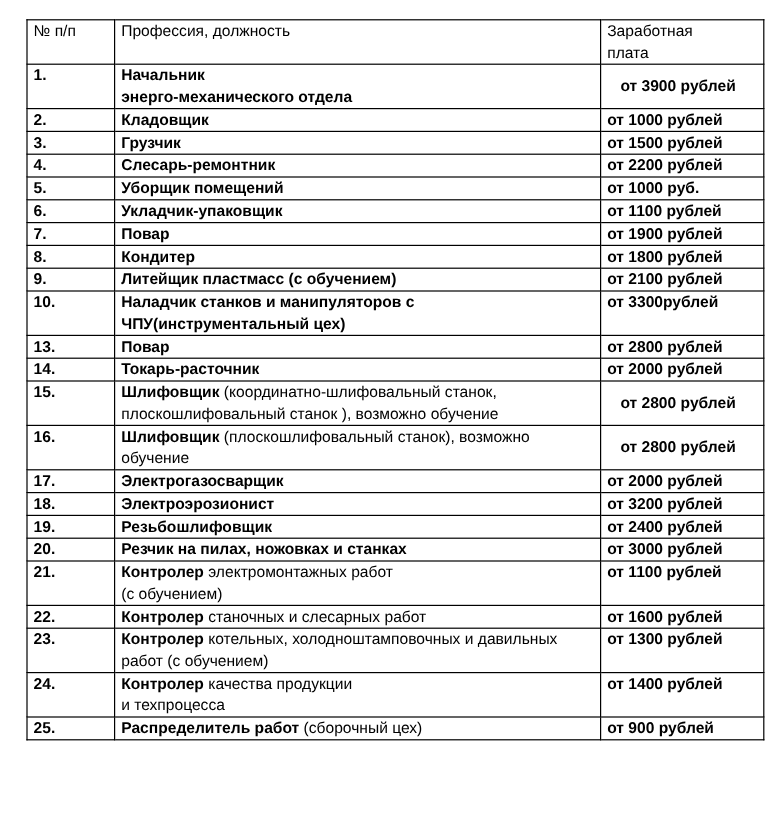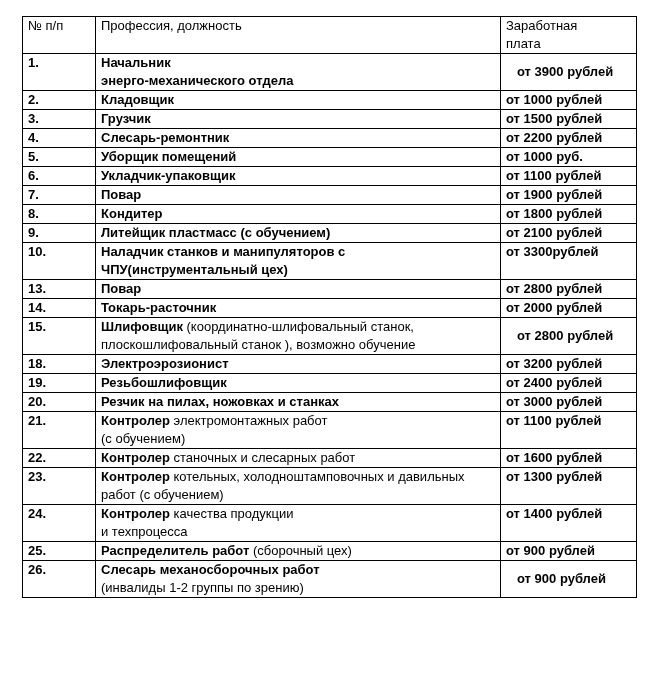--- a/index.html
+++ b/index.html
@@ -95,20 +95,31 @@
         <td class="num">14.</td>
         <td class="prof"><span class="b">Токарь-расточник</span><span class="n"></span></td>
         <td class="sal">от 2000  рублей</td>
       </tr>
     <tr class="h2">
         <td class="num">15.</td>
         <td class="prof"><span class="b">Шлифовщик</span><span class="n"> (координатно-шлифовальный станок,
 плоскошлифовальный станок ), возможно обучение</span></td>
         <td class="sal mid">от 2800  рублей</td>
       </tr>
+    <tr class="h2">
+        <td class="num">16.</td>
+        <td class="prof"><span class="b">Шлифовщик</span><span class="n"> (плоскошлифовальный станок), возможно
+обучение</span></td>
+        <td class="sal mid">от 2800  рублей</td>
+      </tr>
+    <tr class="h1">
+        <td class="num">17.</td>
+        <td class="prof"><span class="b">Электрогазосварщик</span><span class="n"></span></td>
+        <td class="sal">от 2000  рублей</td>
+      </tr>
     <tr class="h1">
         <td class="num">18.</td>
         <td class="prof"><span class="b">Электроэрозионист</span><span class="n"></span></td>
         <td class="sal">от 3200  рублей</td>
       </tr>
     <tr class="h1">
         <td class="num">19.</td>
         <td class="prof"><span class="b">Резьбошлифовщик</span><span class="n"></span></td>
         <td class="sal">от 2400  рублей</td>
       </tr>
@@ -138,20 +149,14 @@
         <td class="num">24.</td>
         <td class="prof"><span class="b">Контролер</span><span class="n"> качества продукции
 и техпроцесса</span></td>
         <td class="sal">от 1400  рублей</td>
       </tr>
     <tr class="h1">
         <td class="num">25.</td>
         <td class="prof"><span class="b">Распределитель работ</span><span class="n"> (сборочный цех)</span></td>
         <td class="sal">от 900  рублей</td>
       </tr>
-    <tr class="h2">
-        <td class="num">26.</td>
-        <td class="prof"><span class="b">Слесарь механосборочных работ</span><span class="n">
-(инвалиды 1-2 группы по зрению)</span></td>
-        <td class="sal mid">от 900  рублей</td>
-      </tr>
   </tbody>
 </table>
 
 </body></html>

